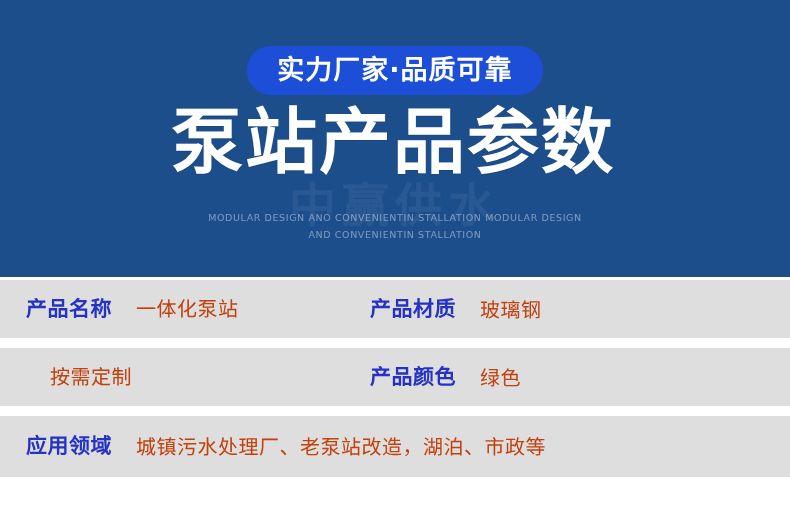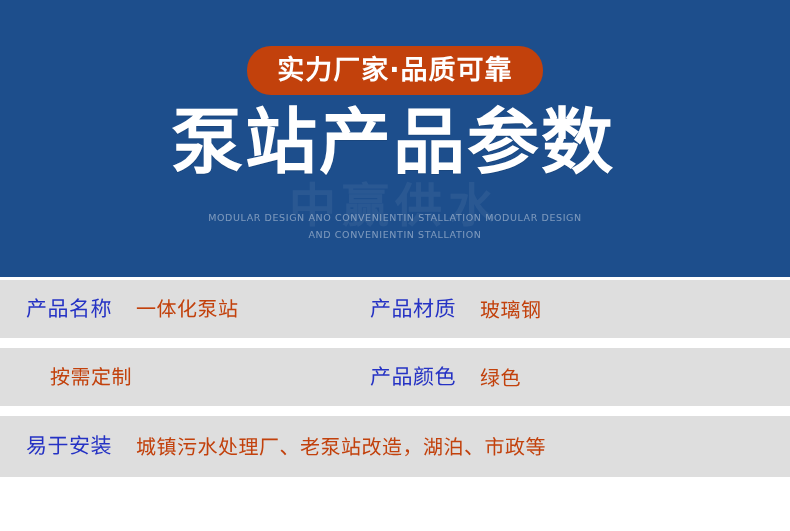--- a/index.html
+++ b/index.html
@@ -59,21 +59,21 @@
     position: absolute;
     left: 0;
     right: 0;
     top: 46px;
     display: flex;
     justify-content: center;
   }
 
   .badge {
     display: inline-block;
-    background: #c2410c;
+    background: #1d4ed8;
     color: #ffffff;
     font-size: 27px;
     font-weight: 700;
     letter-spacing: 1px;
     line-height: 1;
     padding: 10px 30px 12px 30px;
     border-radius: 24px;
     white-space: nowrap;
   }
 
@@ -134,21 +134,21 @@
 
   .cell-a { padding-left: 26px; }
   .cell-b { padding-left: 26px; align-items: flex-end; }
 
   
   .row-2col .cell-a { width: 344px; box-sizing: border-box; }
 
   .lbl {
     color: #2532c4;
     font-size: 21px;
-    font-weight: 400;
+    font-weight: 700;
     letter-spacing: 0.5px;
     line-height: 1;
   }
 
   .val {
     color: #c2410c;
     font-size: 20px;
     font-weight: 400;
     letter-spacing: 0.5px;
     line-height: 1;
@@ -198,20 +198,20 @@
       </div>
       <div class="cell cell-b">
         <span class="lbl">产品颜色</span>
         <span class="val">绿色</span>
       </div>
     </div>
 
 
     <div class="spec-row">
       <div class="cell cell-a">
-        <span class="lbl">易于安装</span>
+        <span class="lbl">应用领域</span>
         <span class="val">城镇污水处理厂、老泵站改造，湖泊、市政等</span>
       </div>
     </div>
 
   </div>
 
 </div>
 
 </body></html>

